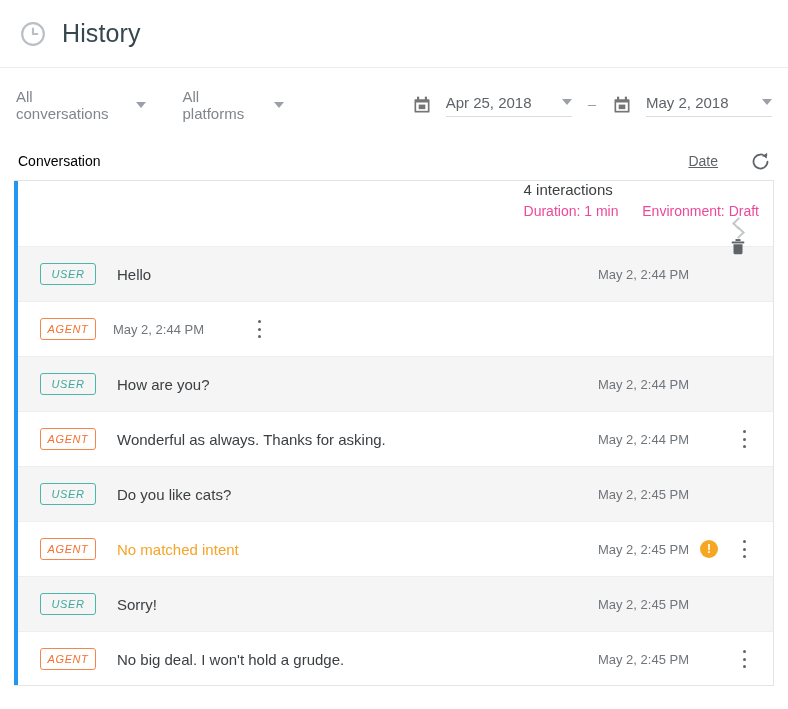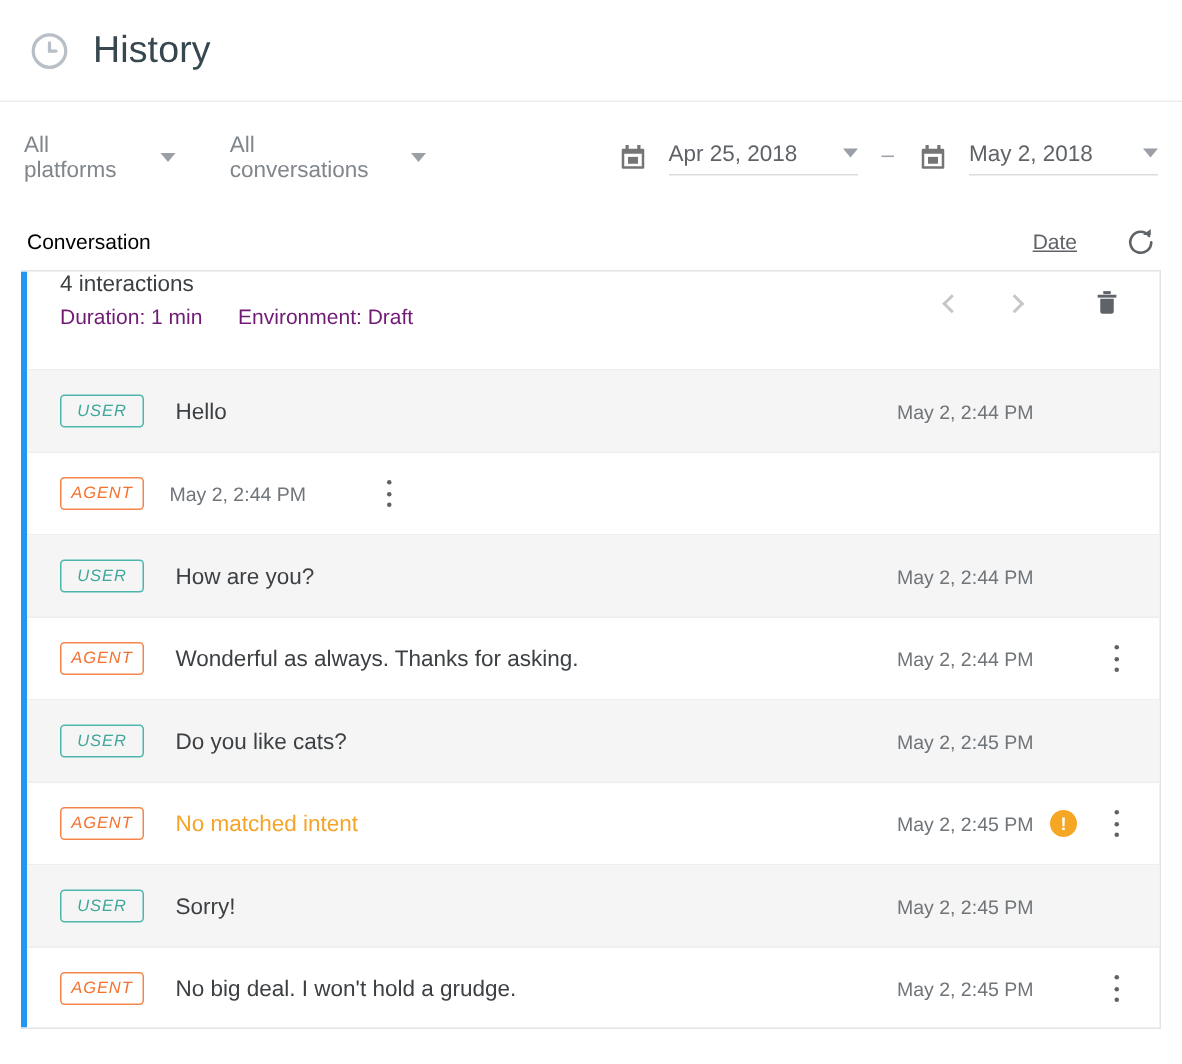--- a/index.html
+++ b/index.html
@@ -126,34 +126,35 @@
     position: absolute;
     left: 0; top: 0; bottom: 0;
     width: 4px;
     background: #2196f3;
   }
   .card-inner { margin-left: 4px; }
 
   
   .summary-row {
     display: flex;
-    align-items: flex-start;
+    align-items: flex-end;
     height: 66px;
     padding: 0 14px 0 22px;
     border-bottom: 1px solid #eeeeee;
+    flex-direction: column;
   }
   .summary-texts { flex: 1; }
   .summary-title {
     font-size: 15px;
     color: #3c4043;
     margin-bottom: 5px;
   }
   .summary-meta {
     font-size: 14px;
-    color: #701a75;
+    color: #ec4899;
   }
   .summary-meta .meta-gap { display: inline-block; width: 16px; }
   .nav-btn {
     width: 42px; height: 42px;
     display: flex; align-items: center; justify-content: center;
     cursor: pointer;
   }
   .chev {
     width: 9px; height: 9px;
     border-top: 2px solid #c4c7c9;
@@ -260,26 +261,26 @@
       <circle cx="12" cy="12" r="10" fill="none" stroke="#b9bfc6" stroke-width="2"></circle>
       <path d="M12 7 L12 12 L16 12" fill="none" stroke="#b9bfc6" stroke-width="2" stroke-linecap="round"></path>
     </svg>
   </span>
   <div class="page-title">History</div>
 </div>
 
 <div class="filter-bar">
 
   <div class="select-filter">
-    <span class="label">All platforms</span>
+    <span class="label">All conversations</span>
     <span class="caret"></span>
   </div>
 
   <div class="select-filter">
-    <span class="label">All conversations</span>
+    <span class="label">All platforms</span>
     <span class="caret"></span>
   </div>
 
   <div class="date-zone">
 
     <div class="date-picker">
       <span class="cal-icon">
         <svg viewBox="0 0 24 24" width="20" height="20">
           <rect x="3" y="5" width="18" height="16" rx="1" fill="#757575"></rect>
           <rect x="6" y="2" width="2.6" height="4" fill="#757575"></rect>

